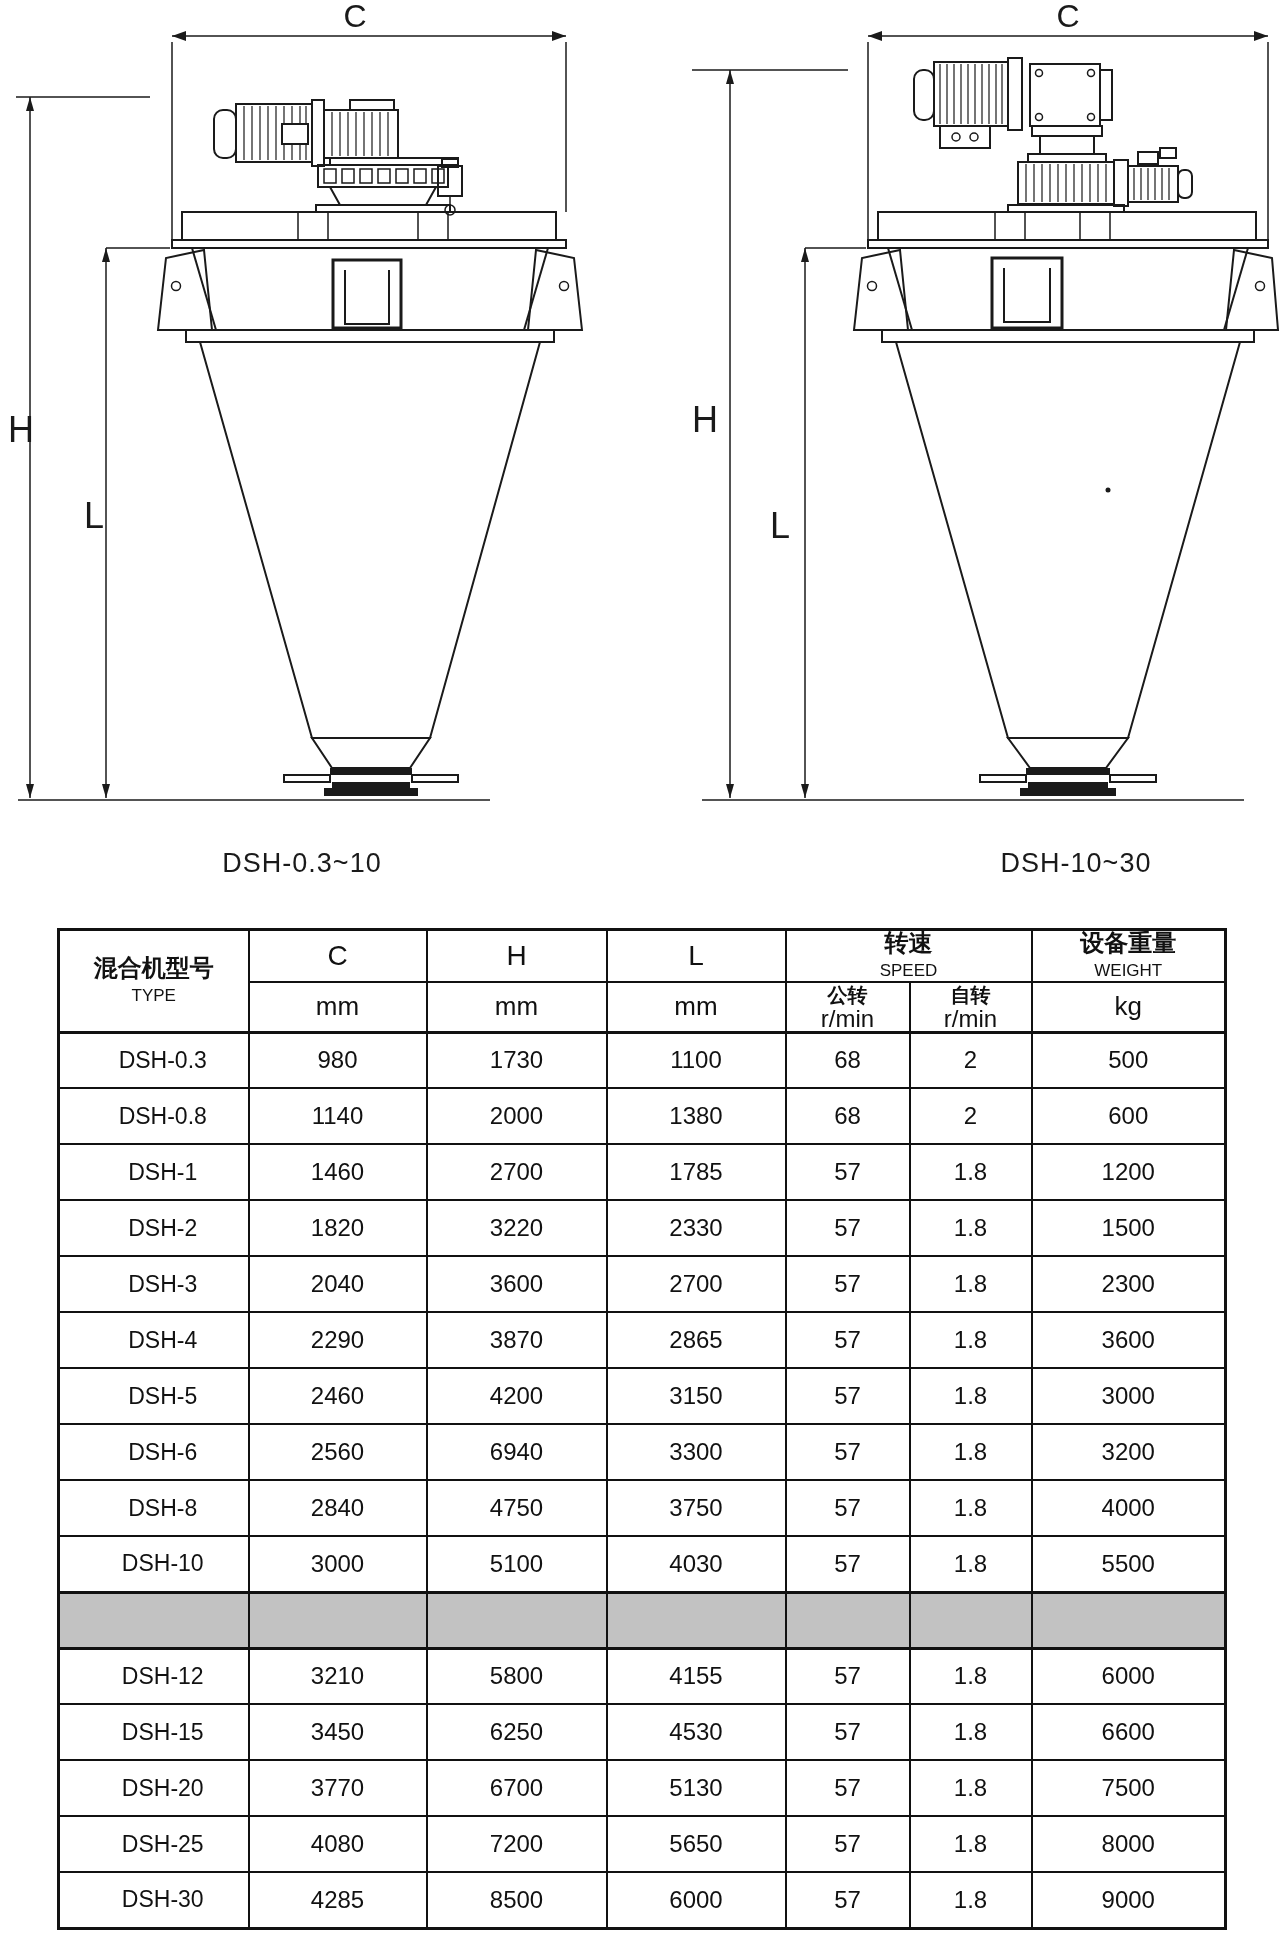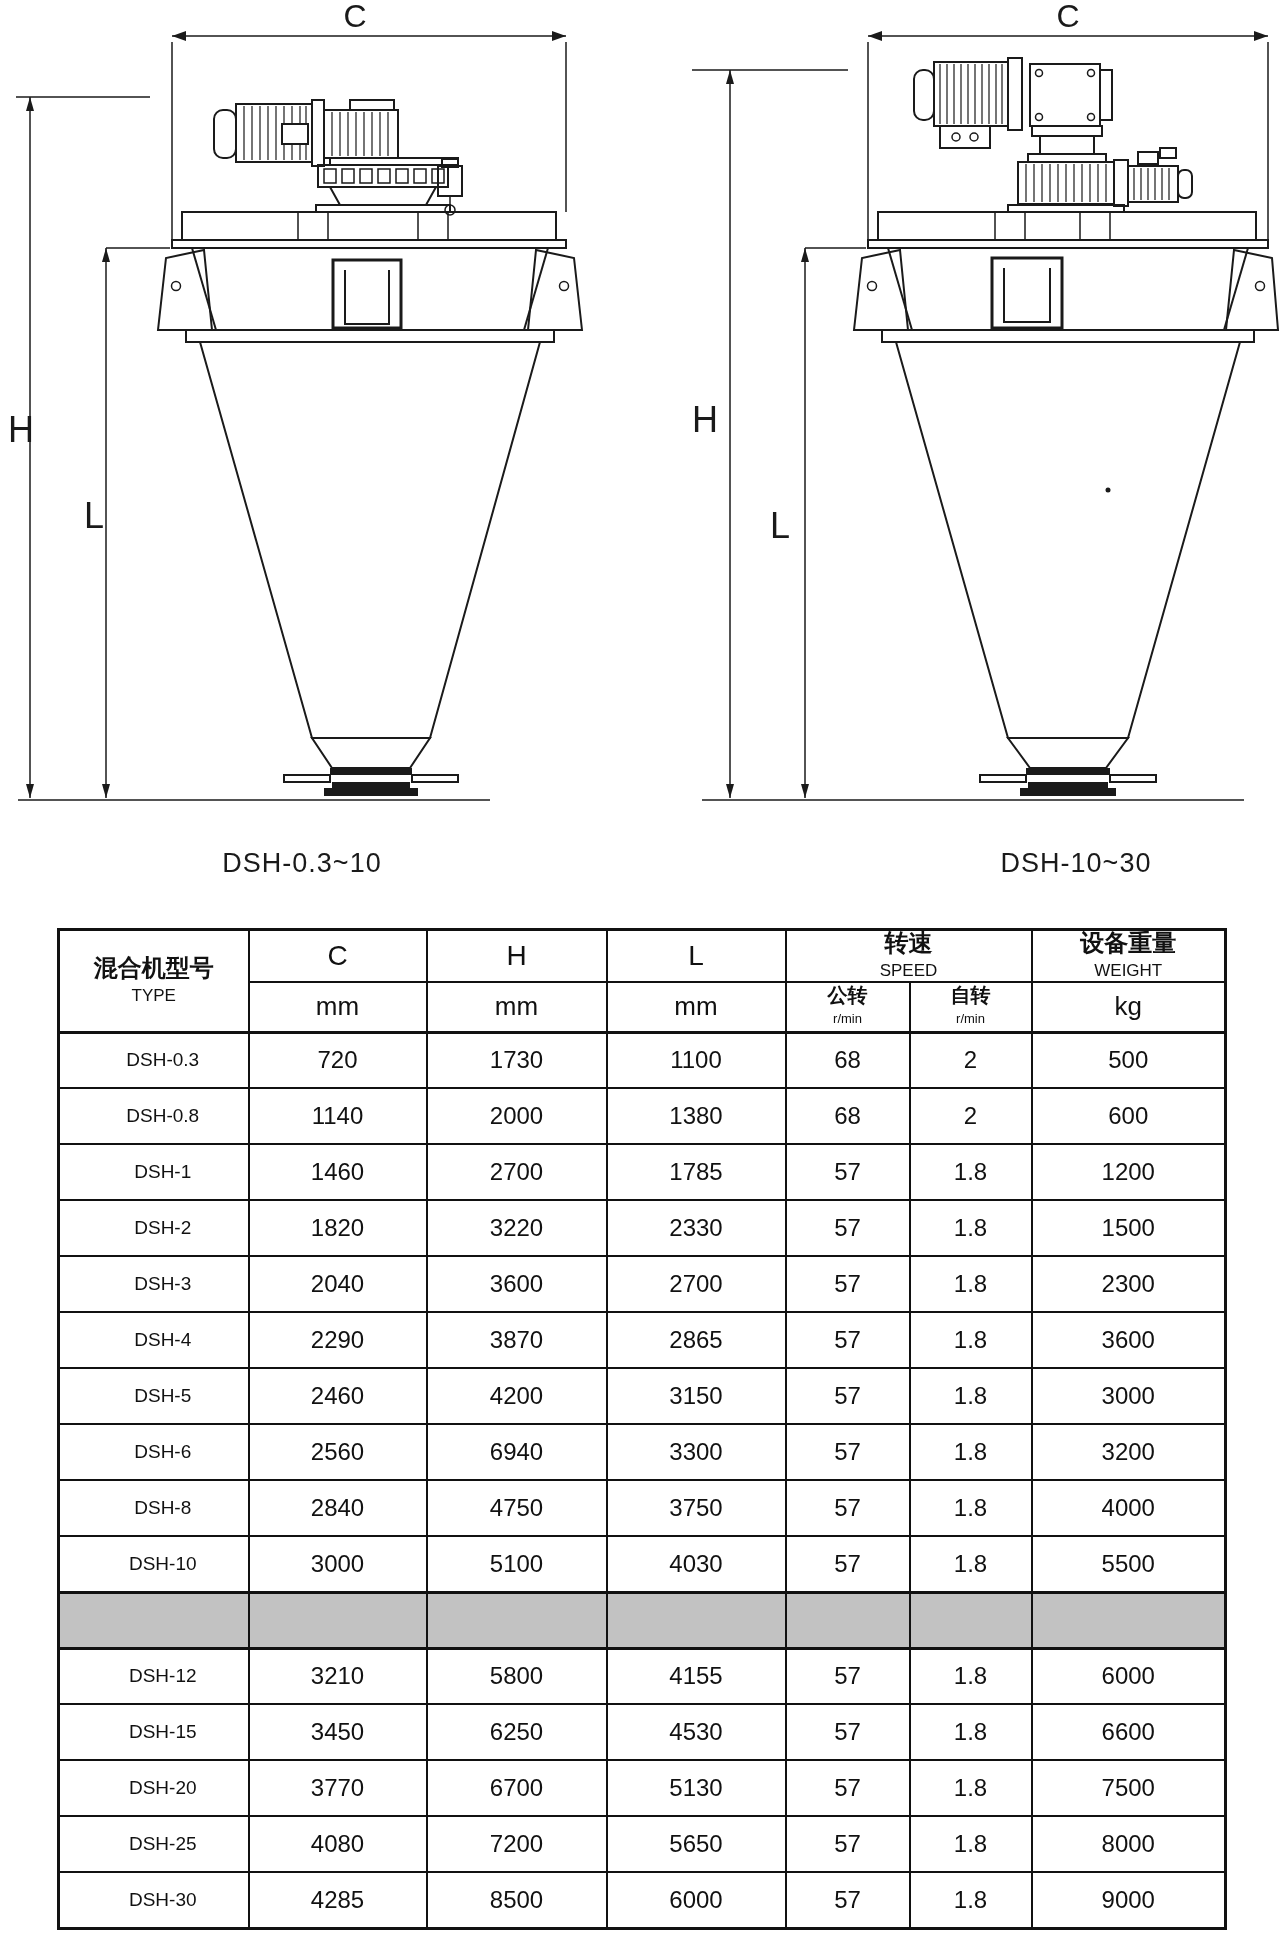--- a/index.html
+++ b/index.html
@@ -22,22 +22,22 @@
              border:3px solid #111;}
   table.spec td{border:2px solid #111;text-align:center;vertical-align:middle;padding:0;overflow:hidden;}
   tr.h1{height:50px;} tr.h2{height:50px;}
   tbody tr{height:56px;}
   thead{border-bottom:3px solid #111;}
   .cn{font-weight:bold;font-size:24px;display:block;line-height:24px;}
   .en{font-size:17px;display:block;line-height:20px;margin-top:6px;}
   .th-dim{font-size:28px;}
   .th-unit{font-size:26px;}
   .sub-cn{font-size:20px;font-weight:bold;display:block;line-height:23px;}
-  .sub-unit{font-size:13px;display:block;line-height:23px;}
-  .model-cell{text-align:center;padding-left:18px !important;font-size:19px;}
+  .sub-unit{font-size:24px;display:block;line-height:23px;}
+  .model-cell{text-align:center;padding-left:18px !important;font-size:23px;}
   .num-cell{font-size:24px;}
   tr.separator-row td{border-top:3px solid #111;border-bottom:3px solid #111;}
 </style>
 </head>
 <body>
 
 <svg id="left-diagram" width="640" height="910" viewBox="0 0 640 910">
 
   <g>
     <text class="clabel" x="355" y="27" text-anchor="middle">C</text>
@@ -253,21 +253,21 @@
       <td>
         <span class="sub-cn">自转</span>
         <span class="sub-unit">r/min</span>
       </td>
       <td class="th-unit">kg</td>
     </tr>
   </thead>
   <tbody>
       <tr>
         <td class="model-cell">DSH-0.3</td>
-        <td class="num-cell">720</td>
+        <td class="num-cell">980</td>
         <td class="num-cell">1730</td>
         <td class="num-cell">1100</td>
         <td class="num-cell">68</td>
         <td class="num-cell">2</td>
         <td class="num-cell">500</td>
       </tr>
       <tr>
         <td class="model-cell">DSH-0.8</td>
         <td class="num-cell">1140</td>
         <td class="num-cell">2000</td>

